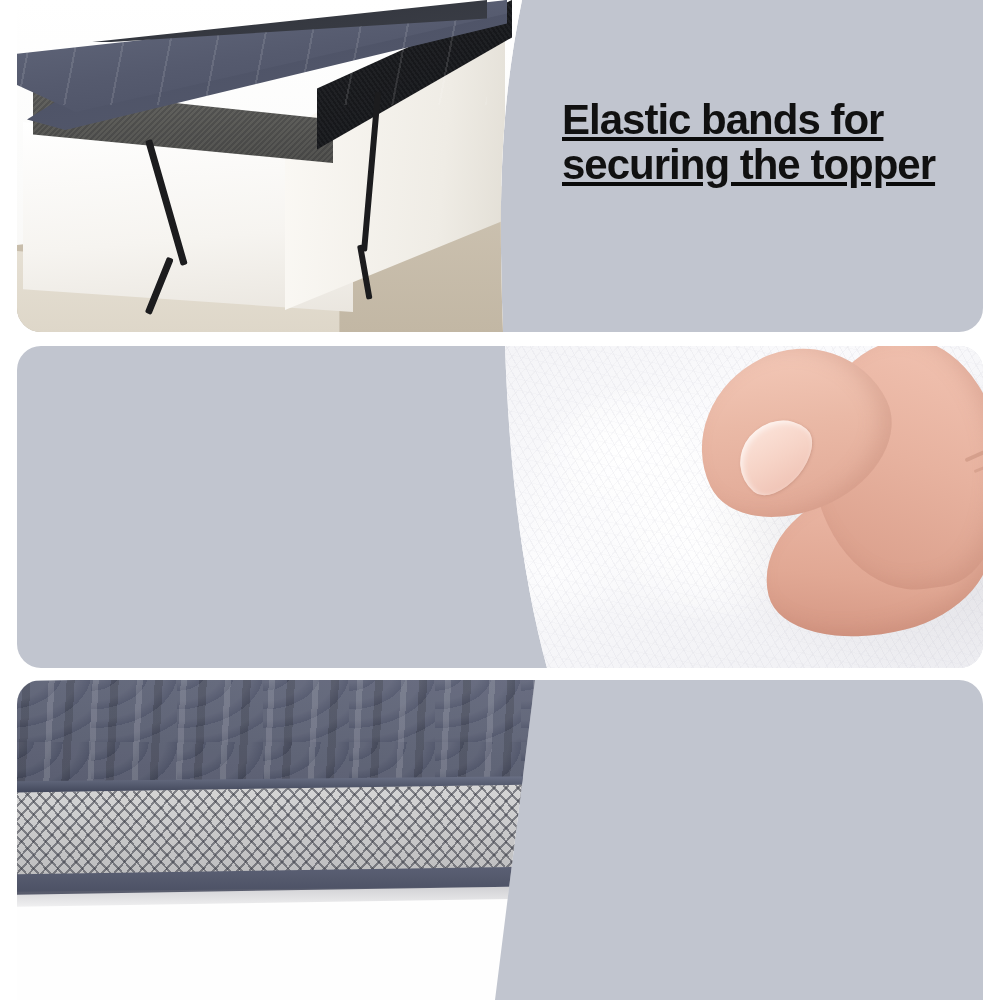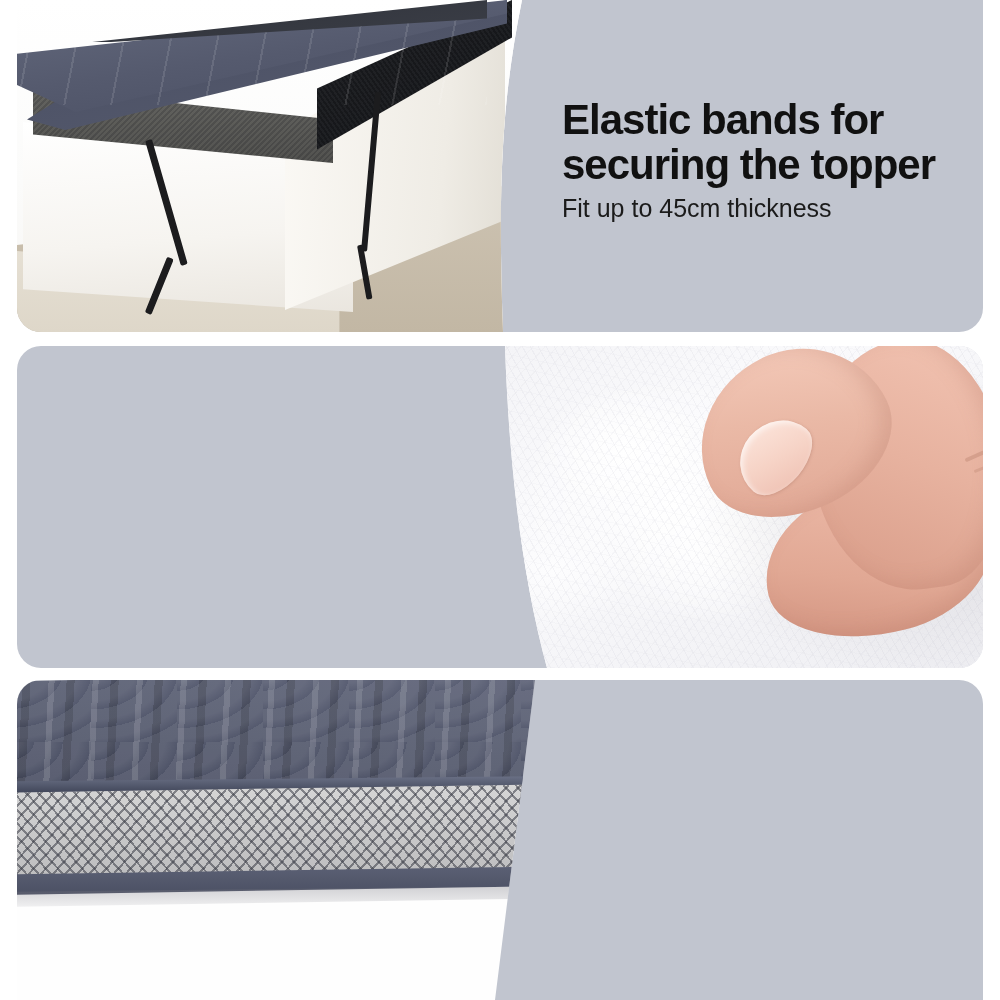--- a/index.html
+++ b/index.html
@@ -168,21 +168,21 @@
     background:linear-gradient(180deg,rgba(120,120,130,.35),rgba(255,255,255,0));
     -webkit-clip-path:polygon(0 20%,100% 0,100% 40%,0 70%);
     clip-path:polygon(0 20%,100% 0,100% 40%,0 70%);}
 
   
   .txt{position:absolute;color:#0a0a0a;}
   .headline{font-weight:bold;font-size:42px;line-height:1.06;letter-spacing:-1px;
     color:#111111;margin:0;white-space:pre-line;}
   .sub{font-weight:400;font-size:25px;line-height:1.2;color:#1b1b1b;margin:6px 0 0 0;}
 
-  .p1-text{left:545px;top:98px;width:430px;}
+  .p1-text{left:545px;top:98px;width:430px;text-decoration:underline;}
 </style>
 </head>
 <body>
 
 <div class="stage">
 
   <div class="panel panel-1">
 
     <div class="photo p1-photo">
       <div class="fill m1-bg"></div>
@@ -199,21 +199,20 @@
       <div class="m1-dark"></div>
       <div class="strap s1"></div>
       <div class="strap s1b"></div>
       <div class="strap s2"></div>
       <div class="strap s2b"></div>
     </div>
 
     <div class="txt p1-text">
       <p class="headline">Elastic bands for
 securing the topper</p>
-      <p class="sub">Fit up to 45cm thickness</p>
     </div>
   </div>
 
   <div class="panel panel-2">
 
     <div class="photo p2-photo">
       <div class="fill m2-bg"></div>
       <div class="m2-fluff"></div>
       <div class="m2-fibres"></div>
       <div class="m2-shadow"></div>

